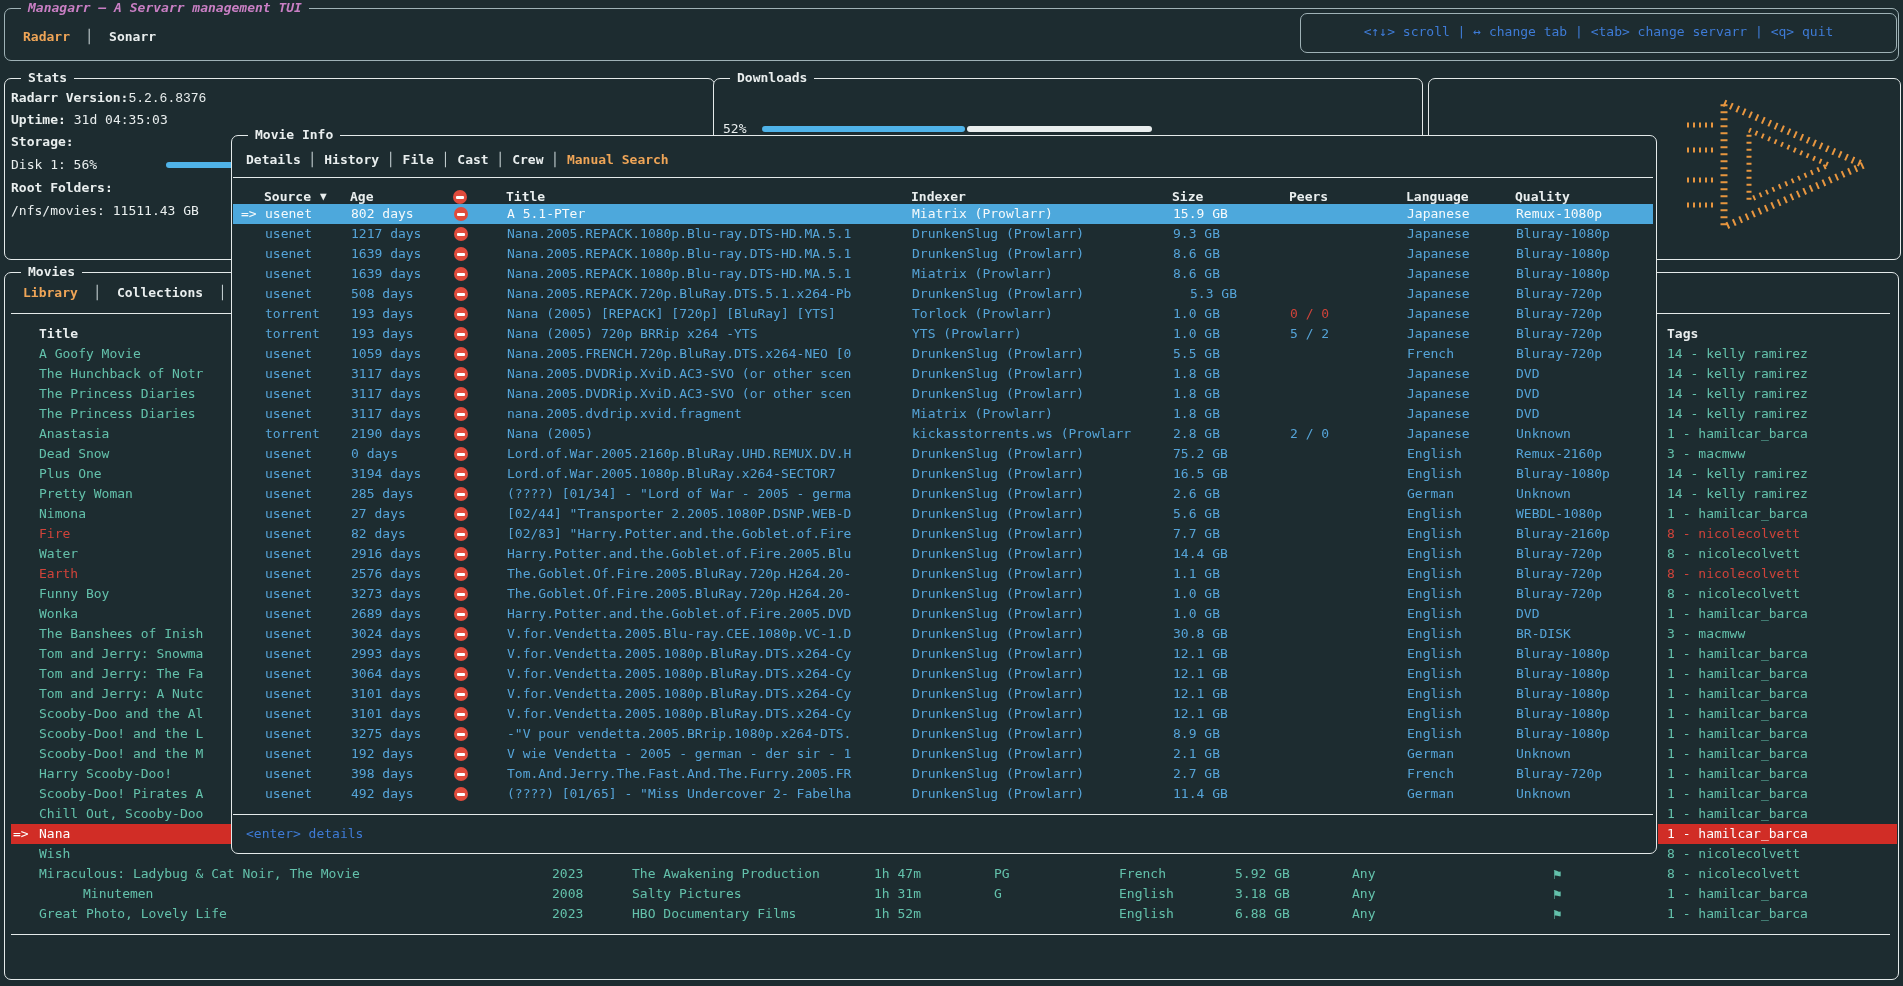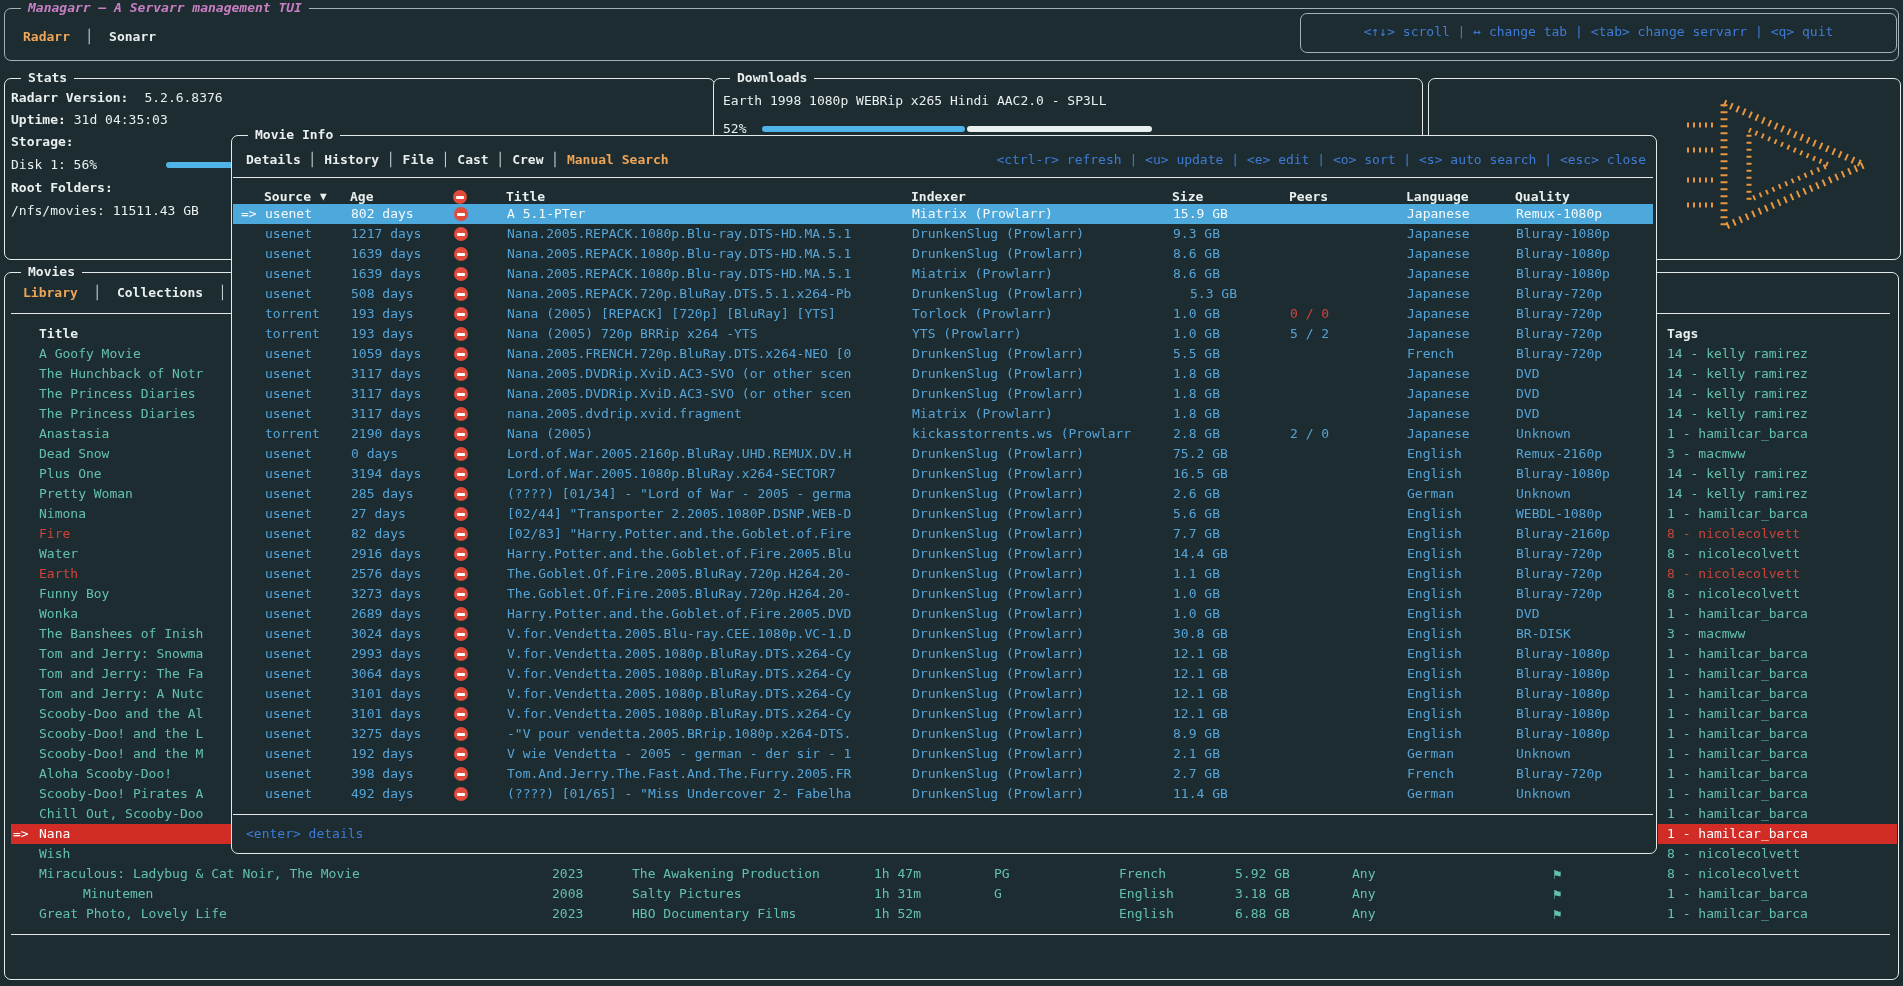--- a/index.html
+++ b/index.html
@@ -47,32 +47,31 @@
   <div class="panel dim" style="left:4px;top:8px;width:1893px;height:51px;">
     <span class="panel-title magenta" style="left:16px;">Managarr – A Servarr management TUI</span>
     <span class="line" style="left:18px;top:18px;"><span class="orange">Radarr</span><span class="tabsep">  │  </span><span class="white">Sonarr</span></span>
   </div>
   <div class="panel dim" style="left:1300px;top:13px;width:595px;height:38px;">
     <span class="line help" style="left:0;right:0;top:8px;text-align:center;">&lt;↑↓&gt; scroll | ↔ change tab | &lt;tab&gt; change servarr | &lt;q&gt; quit</span>
   </div>
 
   <div class="panel" style="left:4px;top:78px;width:709px;height:180px;">
     <span class="panel-title">Stats</span>
-    <span class="line" style="left:6px;top:9px;"><span class="bold">Radarr Version:</span><span style="margin-left:16px;">5.2.6.8376</span></span>
+    <span class="line" style="left:6px;top:9px;"><span class="bold">Radarr Version:</span><span style="font-family:Liberation Mono, monospace;">5.2.6.8376</span></span>
     <span class="line" style="left:6px;top:31px;"><span class="bold">Uptime:</span><span style="margin-left:8px;">31d 04:35:03</span></span>
     <span class="line bold" style="left:6px;top:53px;">Storage:</span>
     <span class="line" style="left:6px;top:76px;">Disk 1: 56%</span>
     <div class="pbar" id="disk-bar" style="left:161px;top:83px;width:295px;"></div>
     <span class="line bold" style="left:6px;top:99px;">Root Folders:</span>
     <span class="line" style="left:6px;top:122px;">/nfs/movies: 11511.43 GB</span>
   </div>
 
   <div class="panel" style="left:713px;top:78px;width:708px;height:180px;">
     <span class="panel-title">Downloads</span>
-    <span class="line" style="left:9px;top:12px;">Earth 1998 1080p WEBRip x265 Hindi AAC2.0 - SP3LL</span>
     <span class="line" style="left:9px;top:40px;">52%</span>
     <div class="pbar" id="dl-bar-fill" style="left: 48px; top: 47px; width: 203px;"></div>
     <div class="pbar rest" id="dl-bar-rest" style="top: 47px; left: 253px; width: 185px;"></div>
   </div>
 
   <div class="panel" style="left:1428px;top:78px;width:471px;height:180px;">
     <svg width="200" height="140" style="position:absolute;left:250px;top:16px;">
       <g stroke="#e8963f" fill="none">
         <path d="M45 8 L185 70 L45 132 Z" stroke-width="7" stroke-dasharray="2 5"></path>
         <path d="M70 35 L150 70 L70 105 Z" stroke-width="5" stroke-dasharray="2 5"></path>
@@ -105,21 +104,21 @@
         <span class="cell red" style="left: 34px; top: 291px;">Earth</span>
         <span class="cell teal" style="left: 34px; top: 311px;">Funny Boy</span>
         <span class="cell teal" style="left: 34px; top: 331px;">Wonka</span>
         <span class="cell teal" style="left: 34px; top: 351px;">The Banshees of Inish</span>
         <span class="cell teal" style="left: 34px; top: 371px;">Tom and Jerry: Snowma</span>
         <span class="cell teal" style="left: 34px; top: 391px;">Tom and Jerry: The Fa</span>
         <span class="cell teal" style="left: 34px; top: 411px;">Tom and Jerry: A Nutc</span>
         <span class="cell teal" style="left: 34px; top: 431px;">Scooby-Doo and the Al</span>
         <span class="cell teal" style="left: 34px; top: 451px;">Scooby-Doo! and the L</span>
         <span class="cell teal" style="left: 34px; top: 471px;">Scooby-Doo! and the M</span>
-        <span class="cell teal" style="left: 34px; top: 491px;">Aloha Scooby-Doo!</span>
+        <span class="cell teal" style="left: 34px; top: 491px;">Harry Scooby-Doo!</span>
         <span class="cell teal" style="left: 34px; top: 511px;">Scooby-Doo! Pirates A</span>
         <span class="cell teal" style="left: 34px; top: 531px;">Chill Out, Scooby-Doo</span>
         <div class="list-bar" style="left: 6px; top: 551px; width: 221px;"></div>
         <span class="cell" style="left: 8px; top: 551px; color: rgb(255, 255, 255);">=&gt;</span>
         <span class="cell" style="left: 34px; top: 551px; color: rgb(255, 255, 255);">Nana</span>
         <span class="cell teal" style="left: 34px; top: 571px;">Wish</span>
         <span class="cell teal" style="left: 34px; top: 591px;">Miraculous: Ladybug &amp; Cat Noir, The Movie</span>
         <span class="cell teal" style="left: 34px; top: 611px; padding-left: 44px;">Minutemen</span>
         <span class="cell teal" style="left: 34px; top: 631px;">Great Photo, Lovely Life</span>
       </div>
@@ -180,21 +179,20 @@
         <span class="cell teal" style="left: 1230px; top: 631px;">6.88 GB</span>
         <span class="cell teal" style="left: 1347px; top: 631px;">Any</span>
         <span class="cell teal" style="left: 1548px; top: 631px; font-size: 14px;">⚑</span>
       </div>
     <div class="hsep" style="left:6px;top:661px;width:1879px;"></div>
   </div>
 
   <div class="panel" id="modal" style="left:231px;top:135px;width:1424px;height:717px;">
     <span class="panel-title">Movie Info</span>
     <span class="line" style="left:14px;top:14px;"><span class="white">Details</span><span class="tabsep"> │ </span><span class="white">History</span><span class="tabsep"> │ </span><span class="white">File</span><span class="tabsep"> │ </span><span class="white">Cast</span><span class="tabsep"> │ </span><span class="white">Crew</span><span class="tabsep"> │ </span><span class="orange">Manual Search</span></span>
-    <span class="line help" style="right:10px;top:14px;text-align:right;">&lt;ctrl-r&gt; refresh | &lt;u&gt; update | &lt;e&gt; edit | &lt;o&gt; sort | &lt;s&gt; auto search | &lt;esc&gt; close</span>
     <div class="hsep" style="left:1px;top:41px;width:1420px;"></div>
 
     <div class="abs" style="left:0;top:51px;width:1422px;height:20px;font-weight:bold;">
       <span class="cell" style="left:32px;">Source</span>
       <span class="cell" style="left:88px;font-size:11px;">▼</span>
       <span class="cell" style="left:118px;">Age</span>
       <span class="no-entry" style="left:221px;"></span>
       <span class="cell" style="left:274px;">Title</span>
       <span class="cell" style="left:679px;">Indexer</span>
       <span class="cell" style="left:940px;">Size</span>

